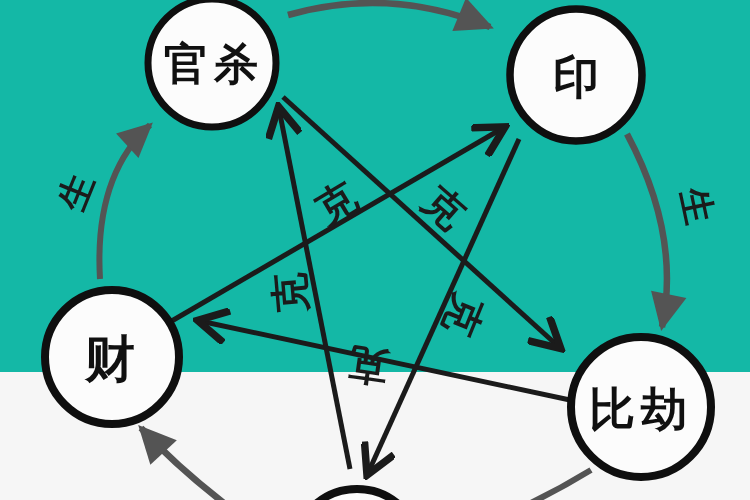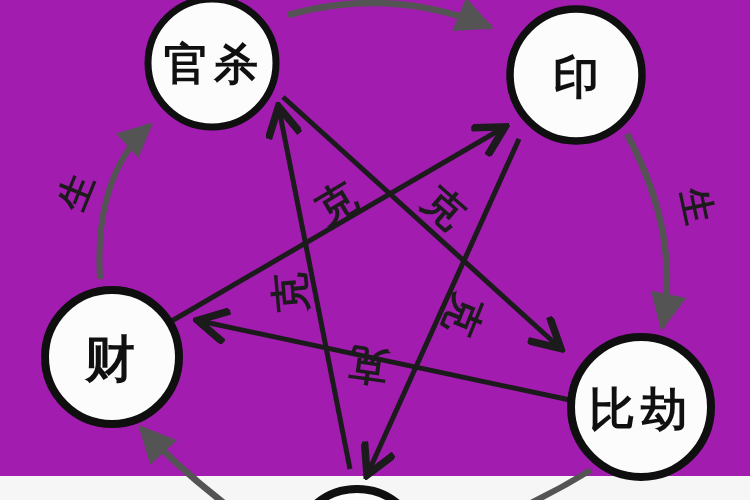--- a/index.html
+++ b/index.html
@@ -2,22 +2,22 @@
 <html><head>
 <meta charset="utf-8">
 <style>
   html,body{margin:0;padding:0;}
   body{
     width:750px;height:500px;overflow:hidden;
     background:#f6f6f6;
     font-family:"DejaVu Sans","Liberation Sans",sans-serif;
   }
   .stage{
-    position:relative;width:750px;height:476px;
-    background:#a21caf;
+    position:relative;width:750px;height:372px;
+    background:#14b8a6;
   }
   .stage svg{position:absolute;left:0;top:0;}
   text{user-select:none;}
   .node-label{
     font-weight:700;
     fill:#101010;
   }
   .rel-label{
     font-weight:600;
     fill:#1b1b1b;

